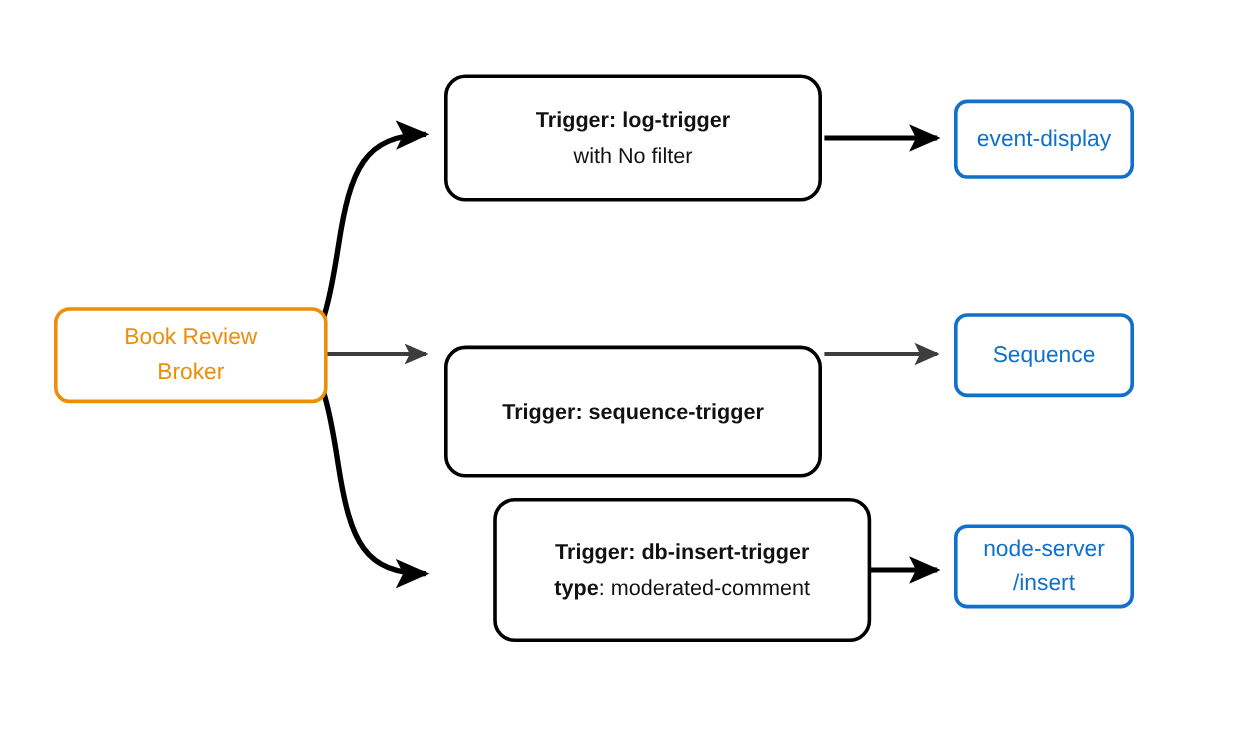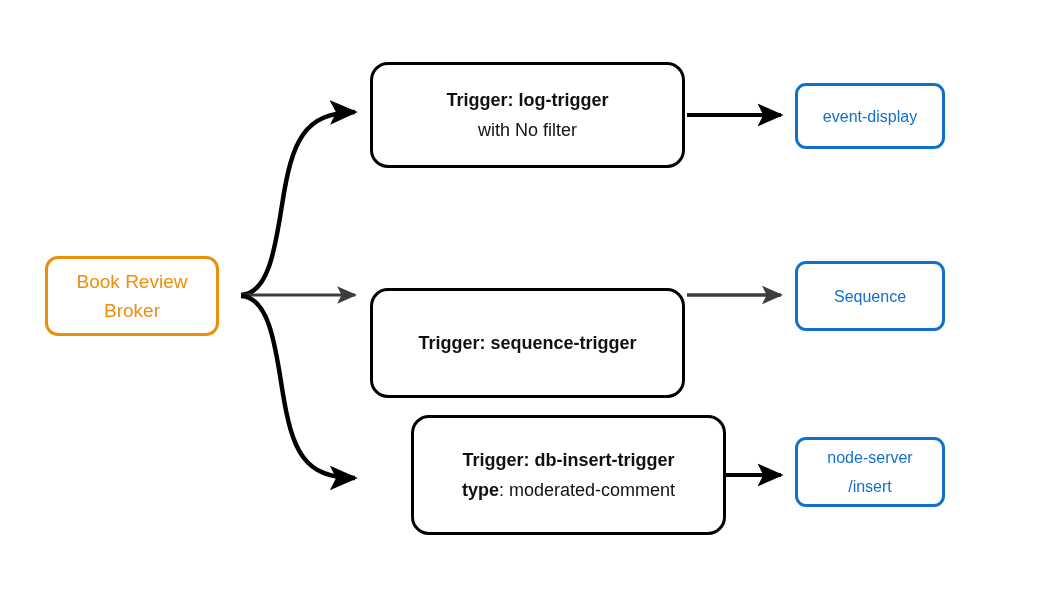--- a/index.html
+++ b/index.html
@@ -36,21 +36,21 @@
     justify-content: center;
     background: #ffffff;
     text-align: center;
     z-index: 2;
   }
 
   
   .node-broker {
     left: 45px;
     top: 256px;
-    width: 174px;
+    width: 228px;
     height: 80px;
     border: 3px solid #ED8E0B;
     border-radius: 13px;
     color: #ED8E0B;
     font-size: 19px;
     line-height: 29px;
   }
   .node-broker .ln { display: block; white-space: nowrap; }
 
   
@@ -71,21 +71,21 @@
   #trigger-2 { top: 240px; height: 110px; margin-top: 48px; }
   #trigger-3 { top: 415px; height: 120px; margin-left: 41px; }
 
   
   .node-sink {
     left: 795px;
     width: 150px;
     border: 3px solid #1070CA;
     border-radius: 11px;
     color: #1070CA;
-    font-size: 16px;
+    font-size: 19px;
     line-height: 29px;
   }
   .node-sink .ln { display: block; white-space: nowrap; }
   #sink-1 { top: 83px;  height: 66px; }
   #sink-2 { top: 261px; height: 70px; text-align: center; }
   #sink-3 { top: 437px; height: 70px; }
 </style>
 </head>
 <body>
 

